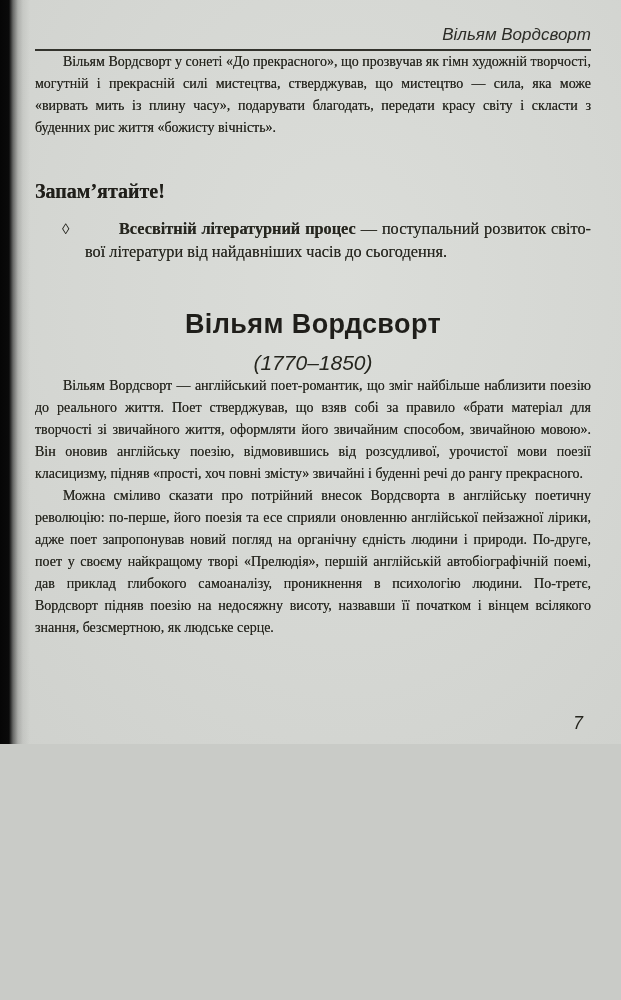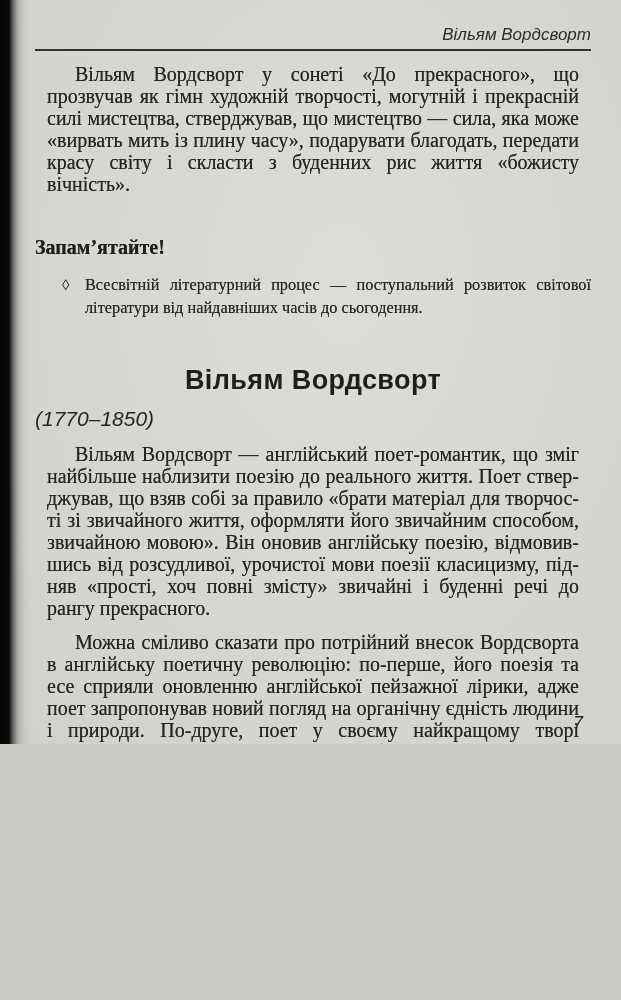--- a/index.html
+++ b/index.html
@@ -31,22 +31,22 @@
     display: block; margin-top: 25px;
     text-align: right;
     font-family: "Liberation Sans", sans-serif;
     font-style: italic;
     font-size: 17px;
     color: #2d2d28;
   }
   .header-rule { margin-top: 4px; border-top: 2px solid #33332d; }
 
   p.body {
-    margin: 12px;
-    font-size: 20px;
+    margin: 0;
+    font-size: 14px;
     line-height: 22px;
     text-align: justify;
     text-indent: 28px;
     hyphens: manual;
     color: #26261f;
     text-shadow: 0 0 0.6px rgba(38,38,31,0.75);
   }
   .p-lead  { margin-top: 13px; }
   .p-first { margin-top: 26px; }
 
@@ -66,34 +66,34 @@
   }
   .memo-text {
     margin: 0;
     font-size: 16.3px;
     line-height: 22.5px;
     text-align: justify;
     hyphens: manual;
     color: #26261f;
     text-shadow: 0 0 0.5px rgba(38,38,31,0.7);
   }
-  .memo-term { font-weight: normal; }
+  .memo-term { font-weight: bold; margin-left: 34px; }
 
   .chapter-title {
     margin: 46px 0 0 0;
     text-align: center;
     font-family: "Liberation Sans", sans-serif;
     font-size: 27px;
     font-weight: bold;
     letter-spacing: 0.4px;
     color: #1f1e1a;
   }
   .chapter-years {
     margin-top: 11px;
-    text-align: left;
+    text-align: center;
     font-family: "Liberation Sans", sans-serif;
     font-style: italic;
     font-size: 21px;
     color: #26261f;
   }
 
   .page-number {
     position: absolute; right: 38px; bottom: 10px;
     font-family: "Liberation Sans", sans-serif;
     font-style: italic;

